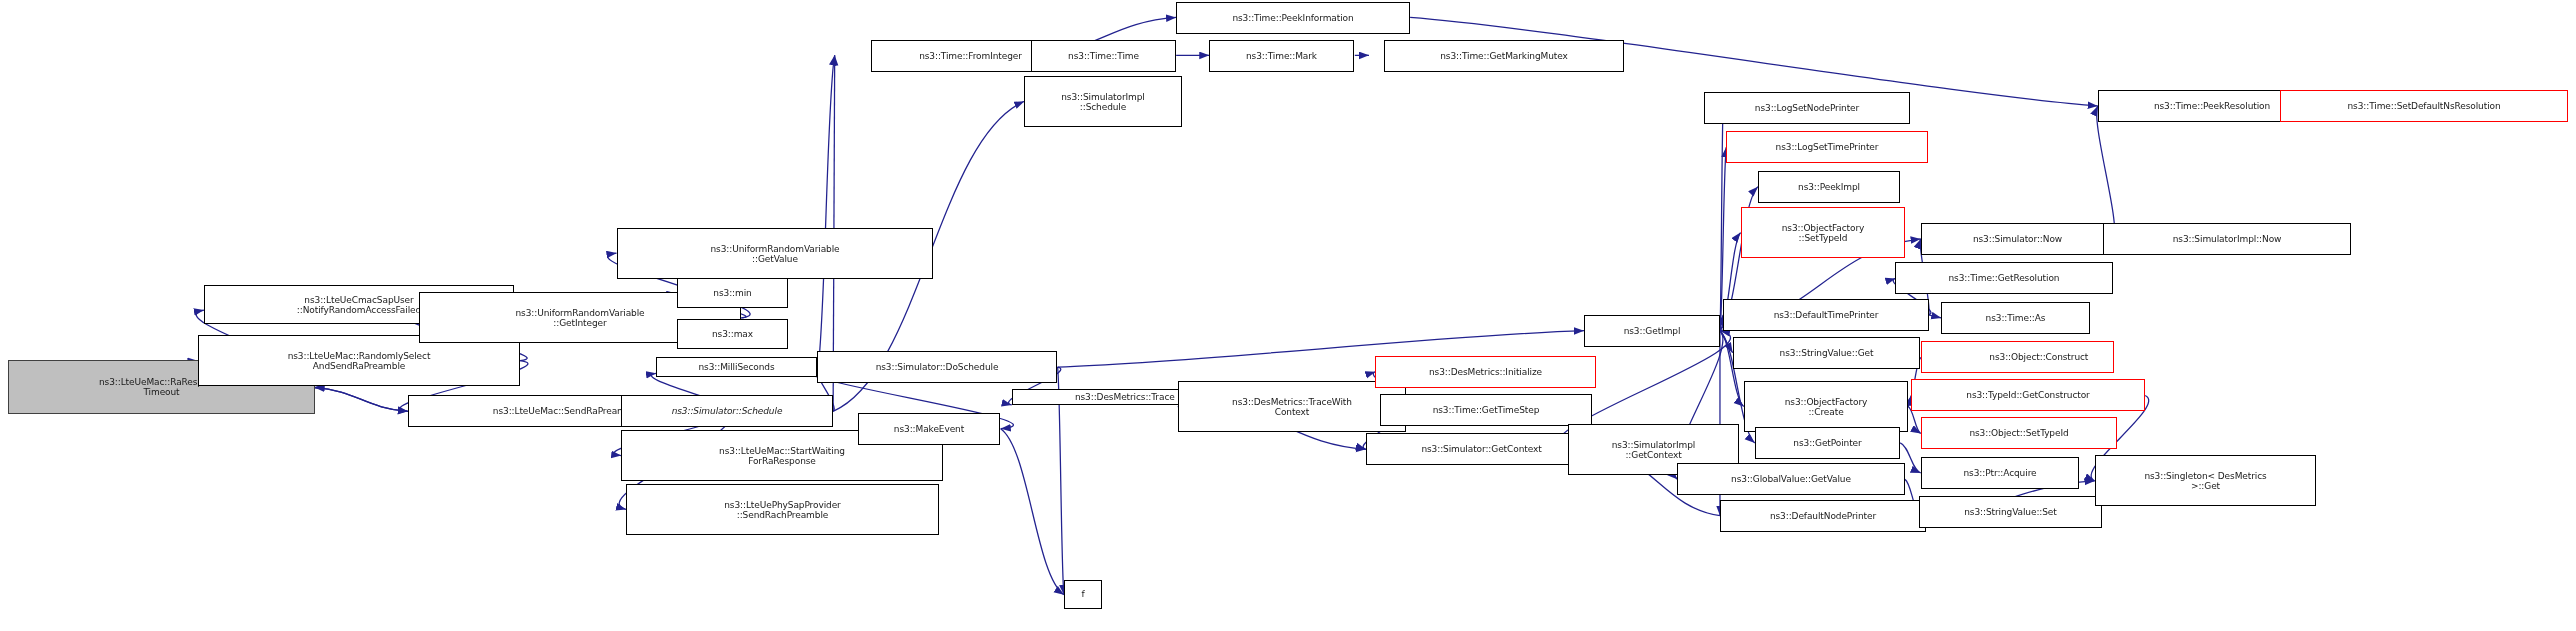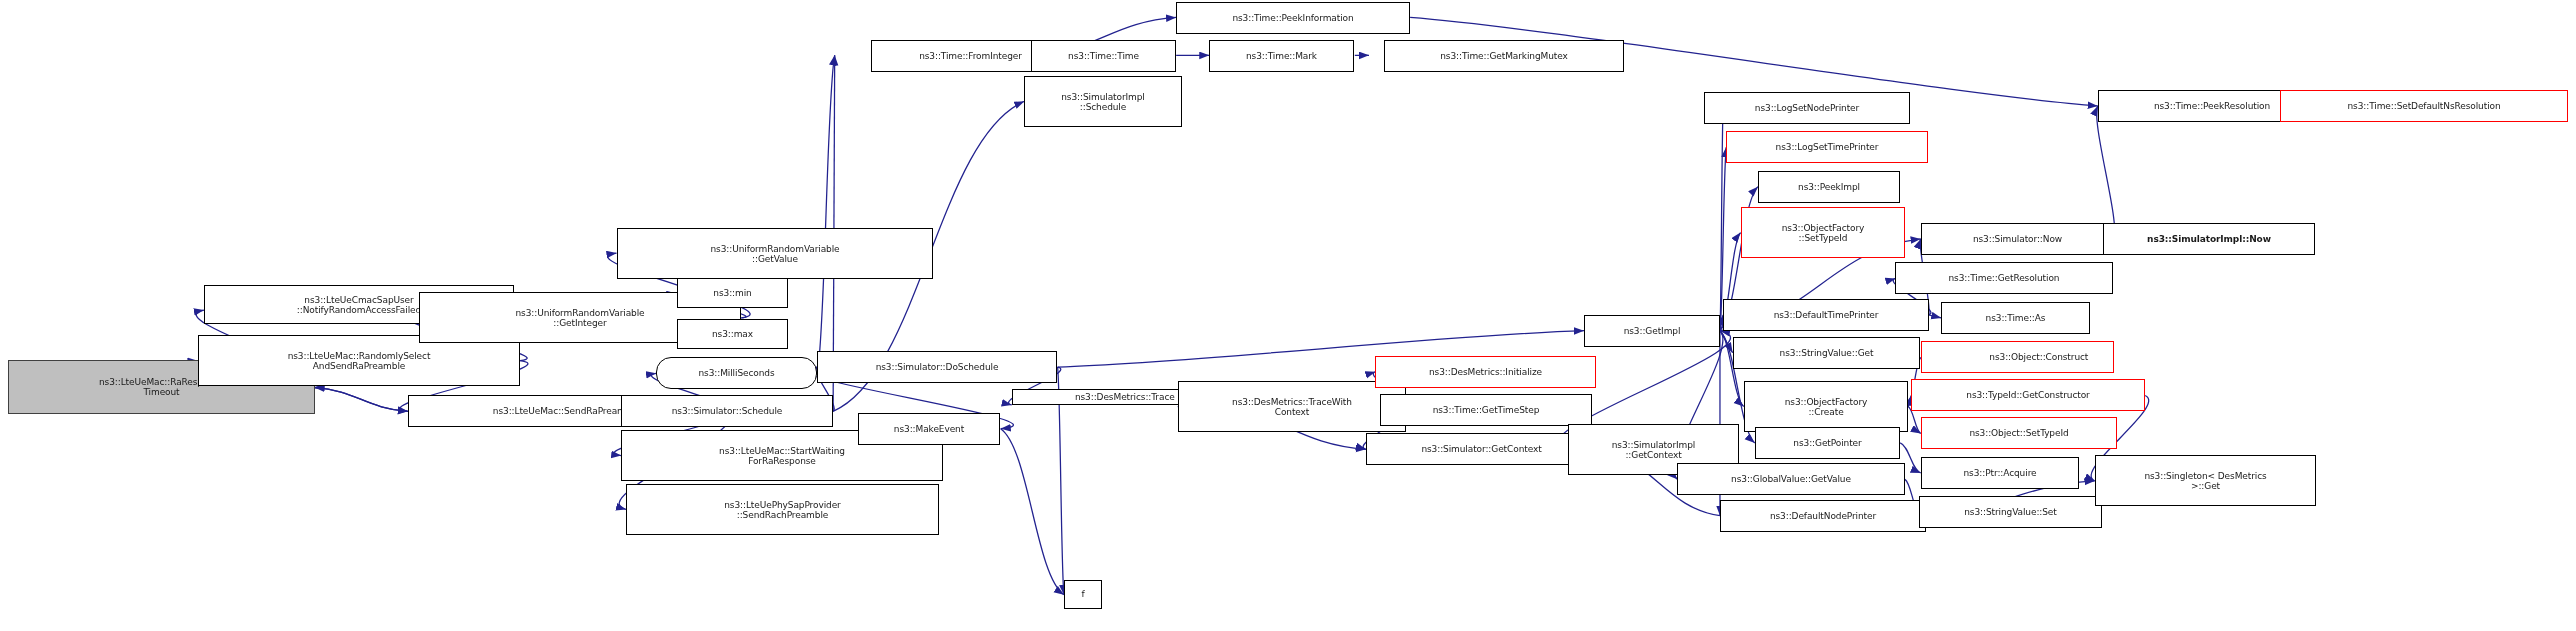--- a/index.html
+++ b/index.html
@@ -124,22 +124,22 @@
 ::NotifyRandomAccessFailed</div>
       <div class="node" style="left: 198px; top: 335px; width: 322px; height: 51px;">ns3::LteUeMac::RandomlySelect
 AndSendRaPreamble</div>
       <div class="node" style="left: 408px; top: 395px; width: 316px; height: 32px;">ns3::LteUeMac::SendRaPreamble</div>
       <div class="node" style="left: 419px; top: 292px; width: 322px; height: 51px;">ns3::UniformRandomVariable
 ::GetInteger</div>
       <div class="node" style="left: 617px; top: 228px; width: 316px; height: 51px;">ns3::UniformRandomVariable
 ::GetValue</div>
       <div class="node" style="left: 677px; top: 278px; width: 111px; height: 30px;">ns3::min</div>
       <div class="node" style="left: 677px; top: 319px; width: 111px; height: 30px;">ns3::max</div>
-      <div class="node" style="left: 656px; top: 357px; width: 161px; height: 32px; border-radius: 15px;">ns3::MilliSeconds</div>
-      <div class="node" style="left: 621px; top: 395px; width: 212px; height: 32px;">ns3::Simulator::Schedule</div>
+      <div class="node" style="left: 656px; top: 357px; width: 161px; height: 20px;">ns3::MilliSeconds</div>
+      <div class="node" style="left: 621px; top: 395px; width: 212px; height: 32px; font-style: italic;">ns3::Simulator::Schedule</div>
       <div class="node" style="left: 621px; top: 430px; width: 322px; height: 51px;">ns3::LteUeMac::StartWaiting
 ForRaResponse</div>
       <div class="node" style="left: 626px; top: 484px; width: 313px; height: 51px;">ns3::LteUePhySapProvider
 ::SendRachPreamble</div>
       <div class="node" style="left: 817px; top: 351px; width: 240px; height: 32px;">ns3::Simulator::DoSchedule</div>
       <div class="node" style="left: 858px; top: 413px; width: 142px; height: 32px;">ns3::MakeEvent</div>
       <div class="node" style="left: 1064px; top: 580px; width: 38px; height: 28.5px;">f</div>
       <div class="node" style="left: 1012px; top: 389px; width: 196px; height: 16px; padding-left: 32px;">ns3::DesMetrics::Trace</div>
       <div class="node" style="left: 1178px; top: 381px; width: 228px; height: 51px;">ns3::DesMetrics::TraceWith
 Context</div>
@@ -164,21 +164,21 @@
       <div class="node red" style="left: 1741px; top: 207px; width: 164px; height: 51px;">ns3::ObjectFactory
 ::SetTypeId</div>
       <div class="node" style="left: 1723px; top: 299px; width: 206px; height: 32px;">ns3::DefaultTimePrinter</div>
       <div class="node" style="left: 1733px; top: 337px; width: 187px; height: 32px;">ns3::StringValue::Get</div>
       <div class="node" style="left: 1744px; top: 381px; width: 164px; height: 51px;">ns3::ObjectFactory
 ::Create</div>
       <div class="node" style="left: 1755px; top: 427px; width: 145px; height: 32px;">ns3::GetPointer</div>
       <div class="node" style="left: 1677px; top: 463px; width: 228px; height: 32px;">ns3::GlobalValue::GetValue</div>
       <div class="node" style="left: 1720px; top: 500px; width: 206px; height: 32px;">ns3::DefaultNodePrinter</div>
       <div class="node" style="left: 1921px; top: 223px; width: 193px; height: 32px;">ns3::Simulator::Now</div>
-      <div class="node" style="left: 2103px; top: 223px; width: 212px; height: 32px; font-weight: bold;">ns3::SimulatorImpl::Now</div>
+      <div class="node" style="left: 2103px; top: 223px; width: 248px; height: 32px;">ns3::SimulatorImpl::Now</div>
       <div class="node" style="left: 1895px; top: 262px; width: 218px; height: 32px;">ns3::Time::GetResolution</div>
       <div class="node" style="left: 1941px; top: 302px; width: 149px; height: 32px;">ns3::Time::As</div>
       <div class="node red" style="left: 1921px; top: 341px; width: 193px; height: 32px; padding-left: 45px;">ns3::Object::Construct</div>
       <div class="node red" style="left: 1911px; top: 379px; width: 234px; height: 32px;">ns3::TypeId::GetConstructor</div>
       <div class="node red" style="left: 1921px; top: 417px; width: 196px; height: 32px;">ns3::Object::SetTypeId</div>
       <div class="node" style="left: 1921px; top: 457px; width: 158px; height: 32px; text-align: right;">ns3::Ptr::Acquire</div>
       <div class="node" style="left: 1919px; top: 496px; width: 183px; height: 32px;">ns3::StringValue::Set</div>
       <div class="node" style="left: 2095px; top: 455px; width: 221px; height: 51px;">ns3::Singleton&lt; DesMetrics
 &gt;::Get</div>
     </div>

